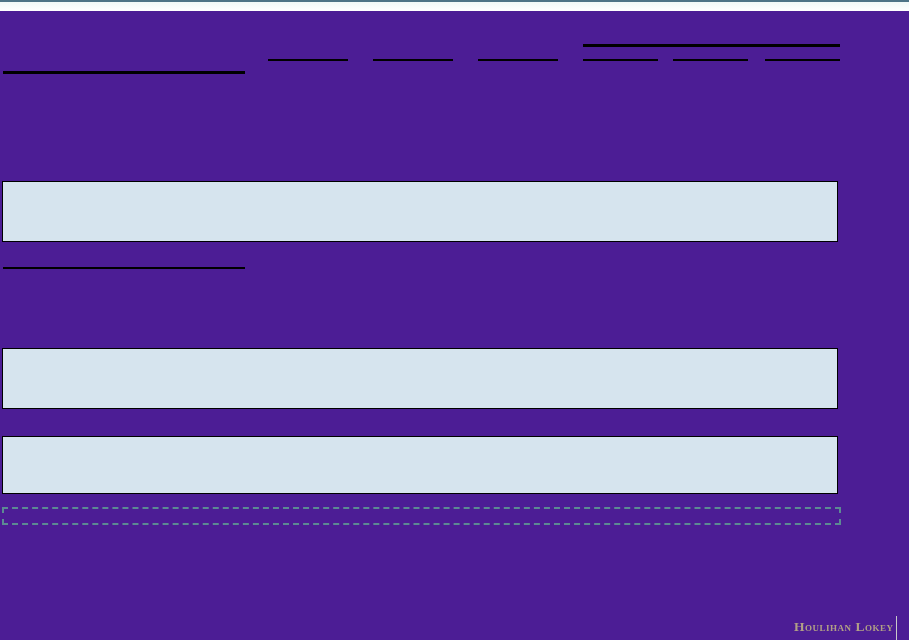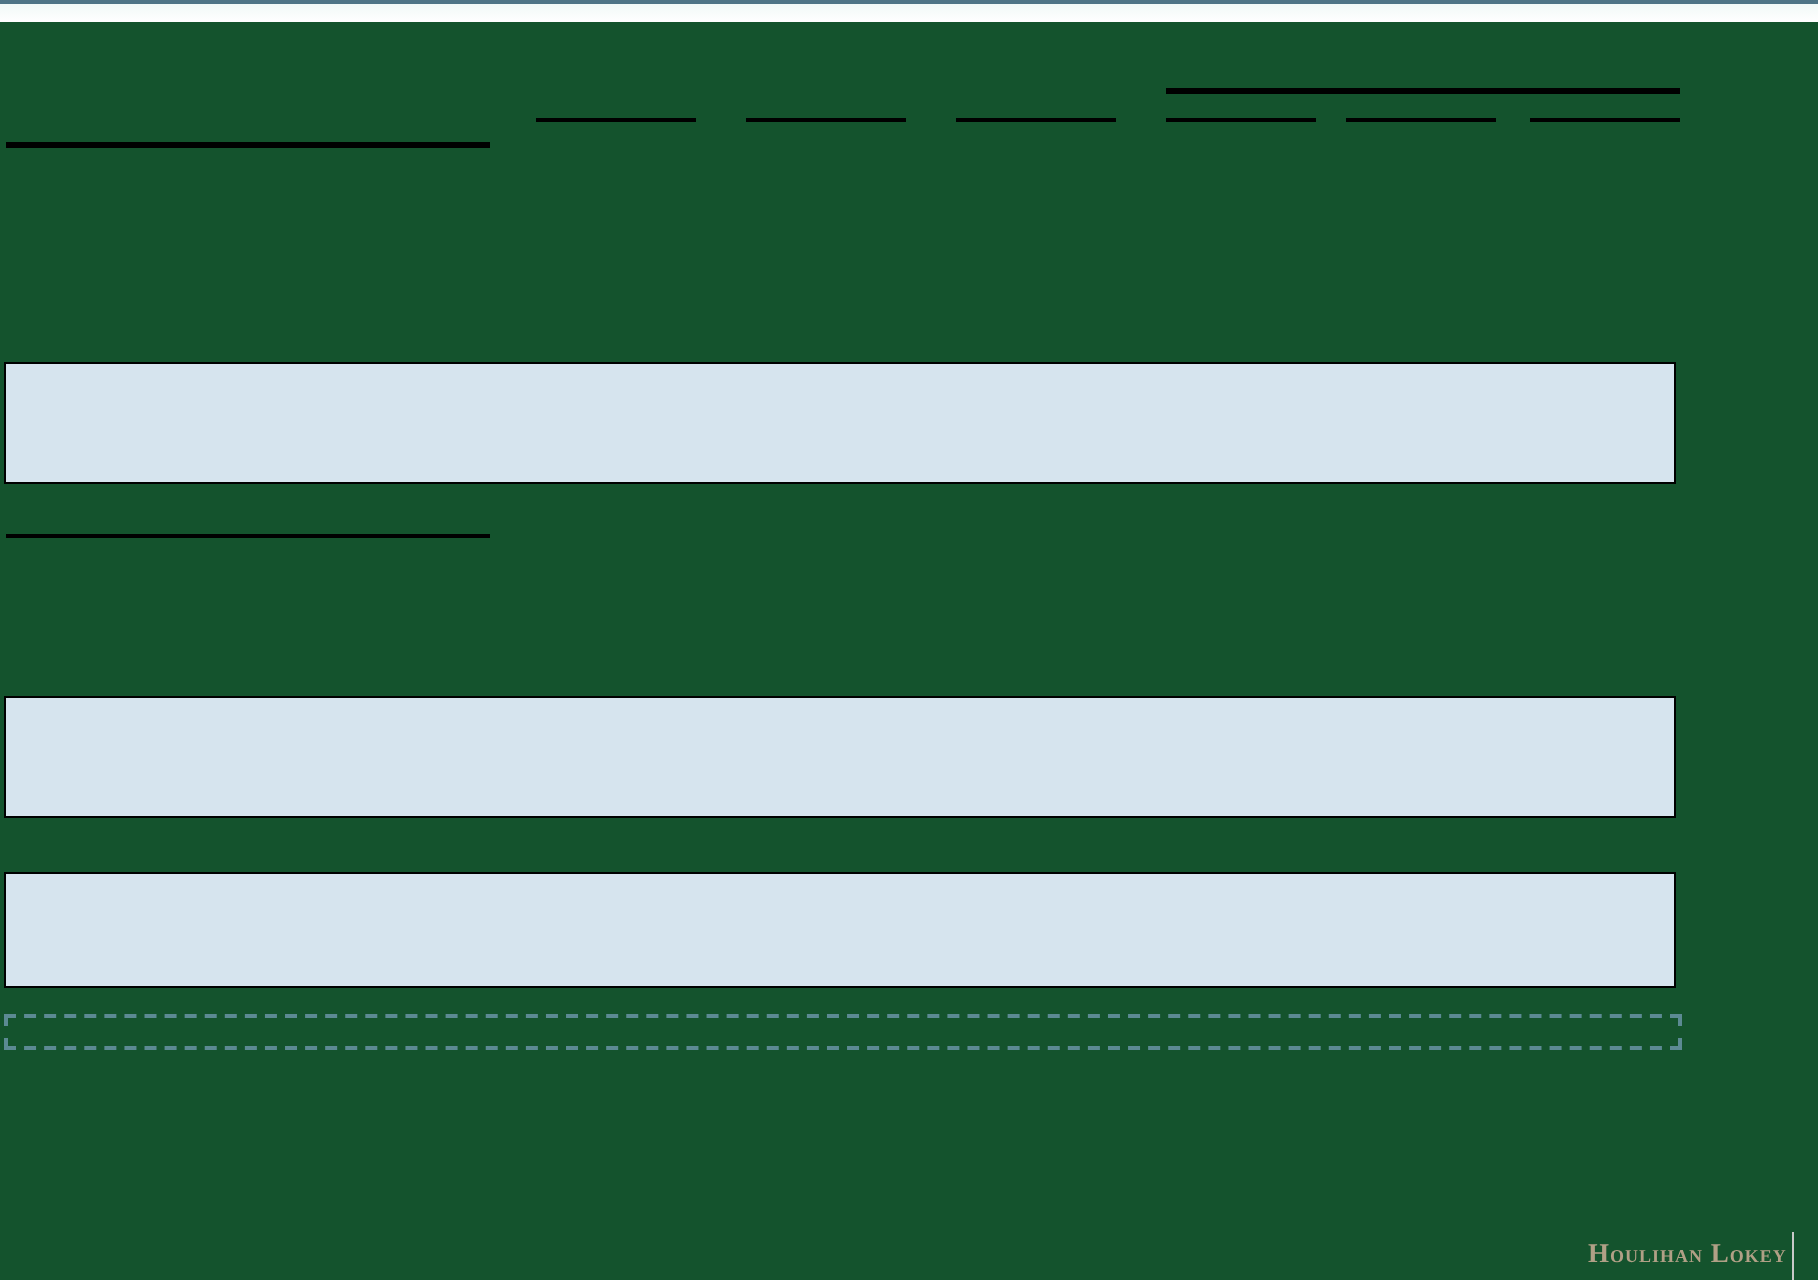--- a/index.html
+++ b/index.html
@@ -4,21 +4,21 @@
 <style>
   html, body {
     margin: 0;
     padding: 0;
     background: #ffffff;
   }
   #page {
     position: relative;
     width: 909px;
     height: 640px;
-    background: #14532d;
+    background: #4c1d95;
     overflow: hidden;
     font-family: "Liberation Serif", serif;
   }
 
   
   .top-accent {
     position: absolute;
     left: 0; top: 0;
     width: 909px; height: 2px;
     background: var(--top_accent, #4e7486);

